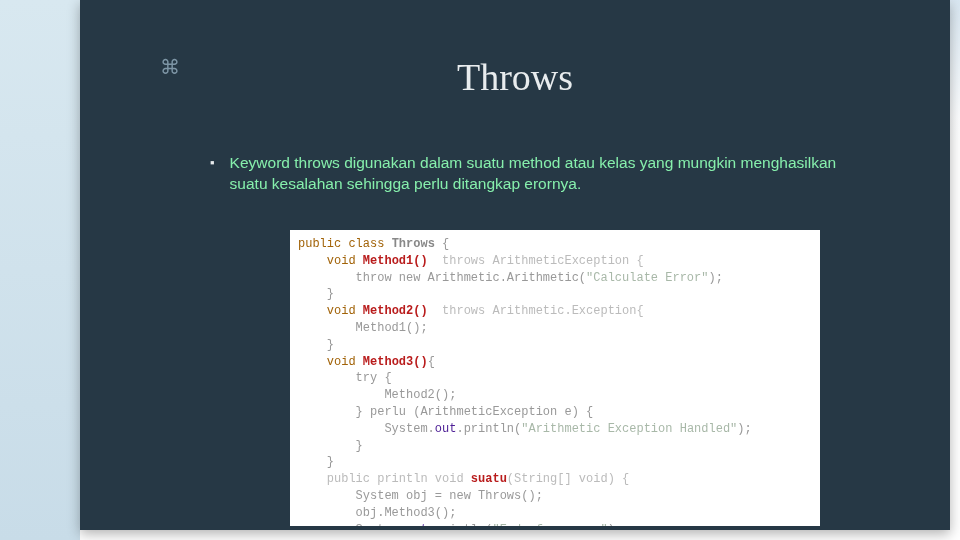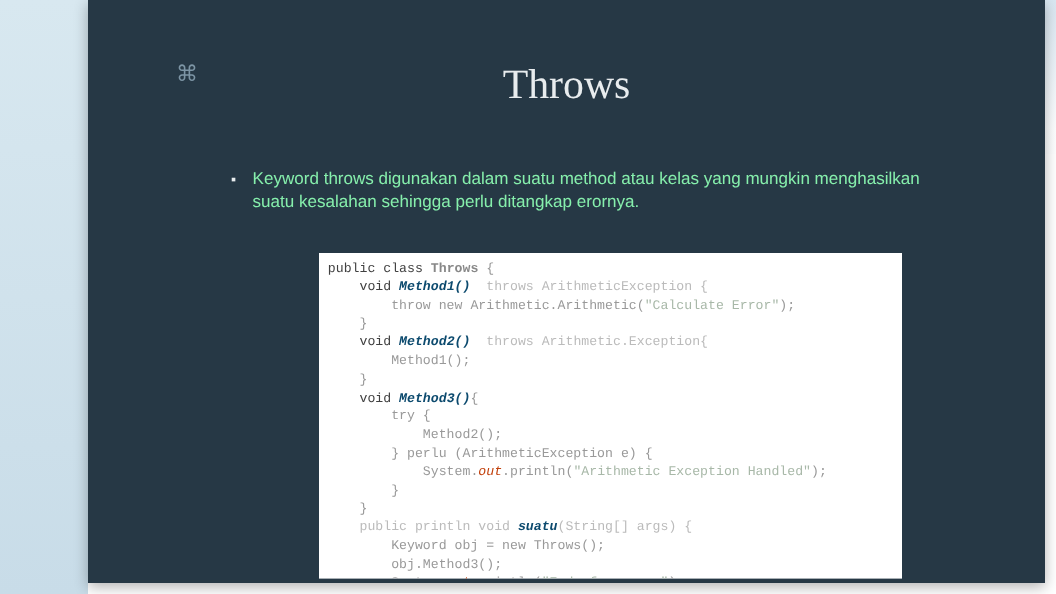--- a/index.html
+++ b/index.html
@@ -103,25 +103,25 @@
   }
   .code {
     font-family: "Courier New", monospace;
     font-size: 12px;
     line-height: 1.4;
     padding: 6px 8px;
     white-space: pre;
     color: #999;
     filter: blur(0.3px);
   }
-  .code .kw { color: #404040; }
+  .code .kw { color: #a16207; }
   .code .cls { color: #888; font-weight: bold; filter: blur(0px);}
-  .code .name { color: #0c4a6e; font-weight: bold; filter: blur(0px); font-style: italic;}
+  .code .name { color: #b91c1c; font-weight: bold; filter: blur(0px);}
   .code .str { color: #a8b8a8; }
-  .code .out { color: #c2410c; font-style: italic; }
+  .code .out { color: #4c1d95; }
   .code .dim { color: #bbb; text-align: center; }
 </style>
 </head>
 <body>
 
 <div class="bg-left"></div>
 <div class="bg-right-top"></div>
 <div class="bg-right-bottom">
   <svg width="200" height="180" viewBox="0 0 200 180">
     <g stroke="#a8c0d0" stroke-width="2" fill="none" opacity="0.6">
@@ -150,20 +150,20 @@
     <span class="kw">void</span><span class="name"> Method2()</span><span class="dim">  throws Arithmetic.Exception{</span>
 <span>        Method1();</span>
 <span>    }</span>
     <span class="kw">void</span><span class="name"> Method3()</span><span>{</span>
 <span>        try {</span>
 <span>            Method2();</span>
 <span>        } perlu (ArithmeticException e) {</span>
 <span>            System.</span><span class="out">out</span><span>.println(</span><span class="str">"Arithmetic Exception Handled"</span><span>);</span>
 <span>        }</span>
 <span>    }</span>
-<span class="dim">    public println void </span><span class="name">suatu</span><span class="dim">(String[] args) {</span>
-<span>        Keyword obj = new Throws();</span>
+<span class="dim">    public println void </span><span class="name">suatu</span><span class="dim">(String[] void) {</span>
+<span>        System obj = new Throws();</span>
 <span>        obj.Method3();</span>
 <span>        System.</span><span class="out">out</span><span>.println(</span><span class="str">"End of program"</span><span>);</span>
 
 </div>
   </div>
 </div>
 
 </body></html>

